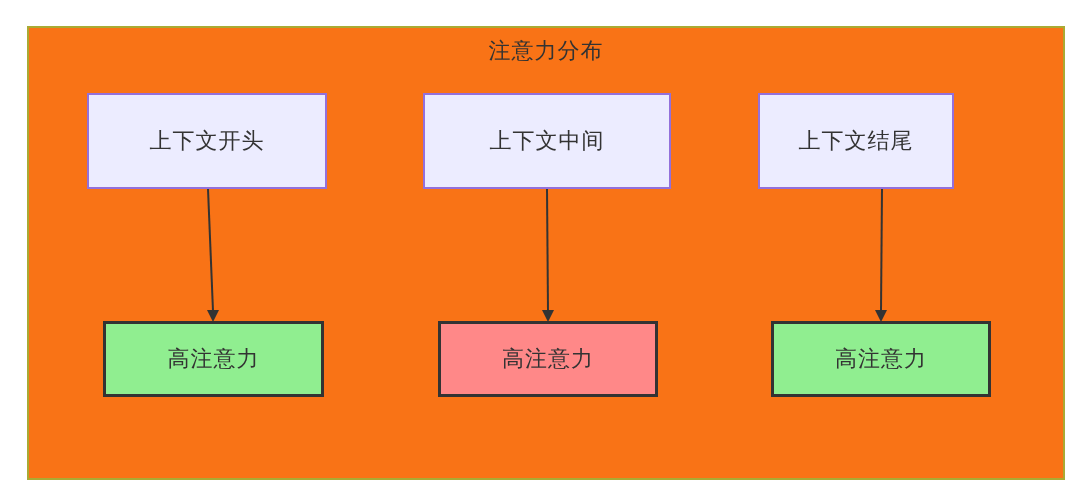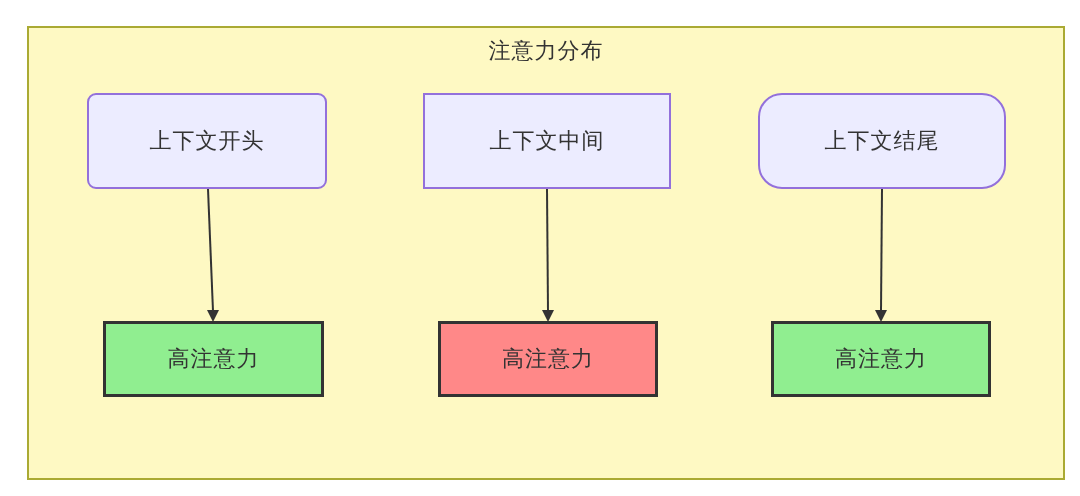--- a/index.html
+++ b/index.html
@@ -11,21 +11,21 @@
     font-family: "Liberation Sans", "DejaVu Sans", sans-serif;
     overflow: hidden;
   }
   .cluster {
     position: absolute;
     left: 27px;
     top: 26px;
     width: 1038px;
     height: 454px;
     box-sizing: border-box;
-    background: #fef9c3;
+    background: #f97316;
     border: 2px solid #aaaa33;
   }
   .cluster-title {
     position: absolute;
     top: 8px;
     left: 0;
     width: 100%;
     text-align: center;
     font-size: 22px;
     color: #333333;
@@ -47,23 +47,23 @@
     height: 96px;
     top: 65px;
   }
   .tgt {
     border: 3px solid #333333;
     height: 76px;
     top: 293px;
   }
   .tgt.high { background: #90ee90; }
   .tgt.low  { background: #ff8888; }
-  #src-1 { left: 58px;  width: 240px; border-radius: 9px; }
+  #src-1 { left: 58px;  width: 240px; }
   #src-2 { left: 394px; width: 248px; }
-  #src-3 { left: 729px; width: 248px; border-radius: 24px; }
+  #src-3 { left: 729px; width: 196px; }
   #tgt-1 { left: 74px;  width: 221px; }
   #tgt-2 { left: 409px; width: 220px; }
   #tgt-3 { left: 742px; width: 220px; }
   .edges {
     position: absolute;
     left: 0;
     top: 0;
     width: 1034px;
     height: 450px;
     pointer-events: none;

